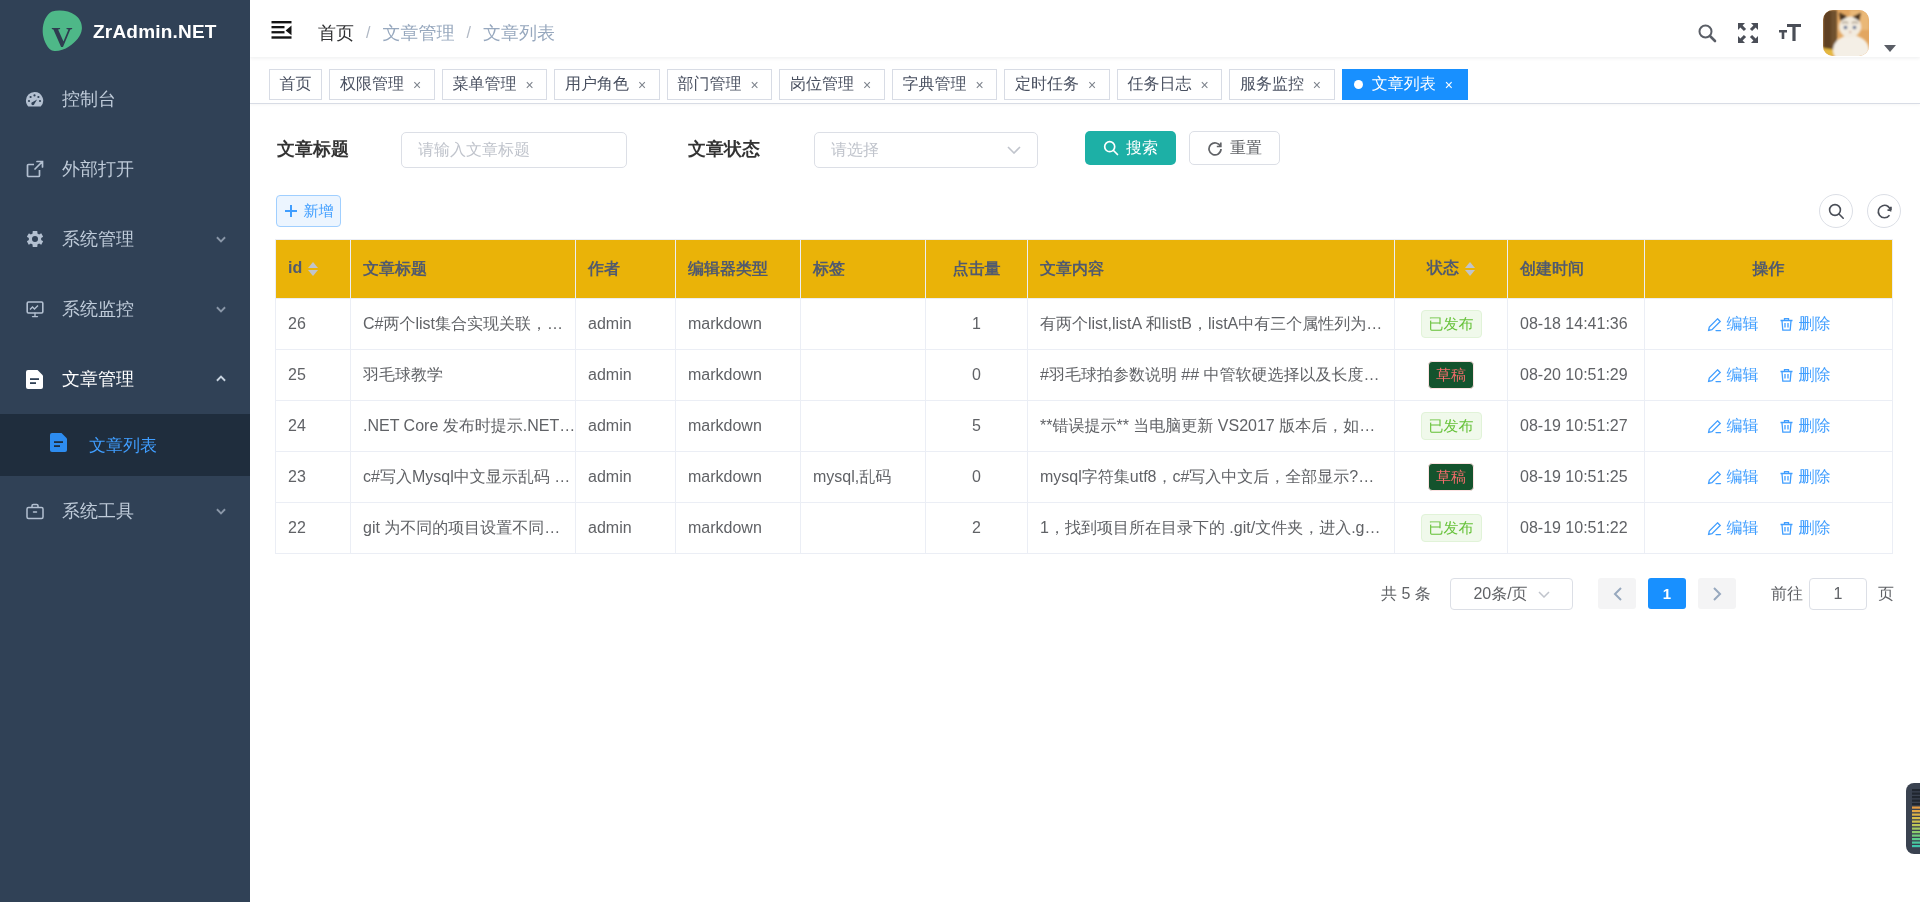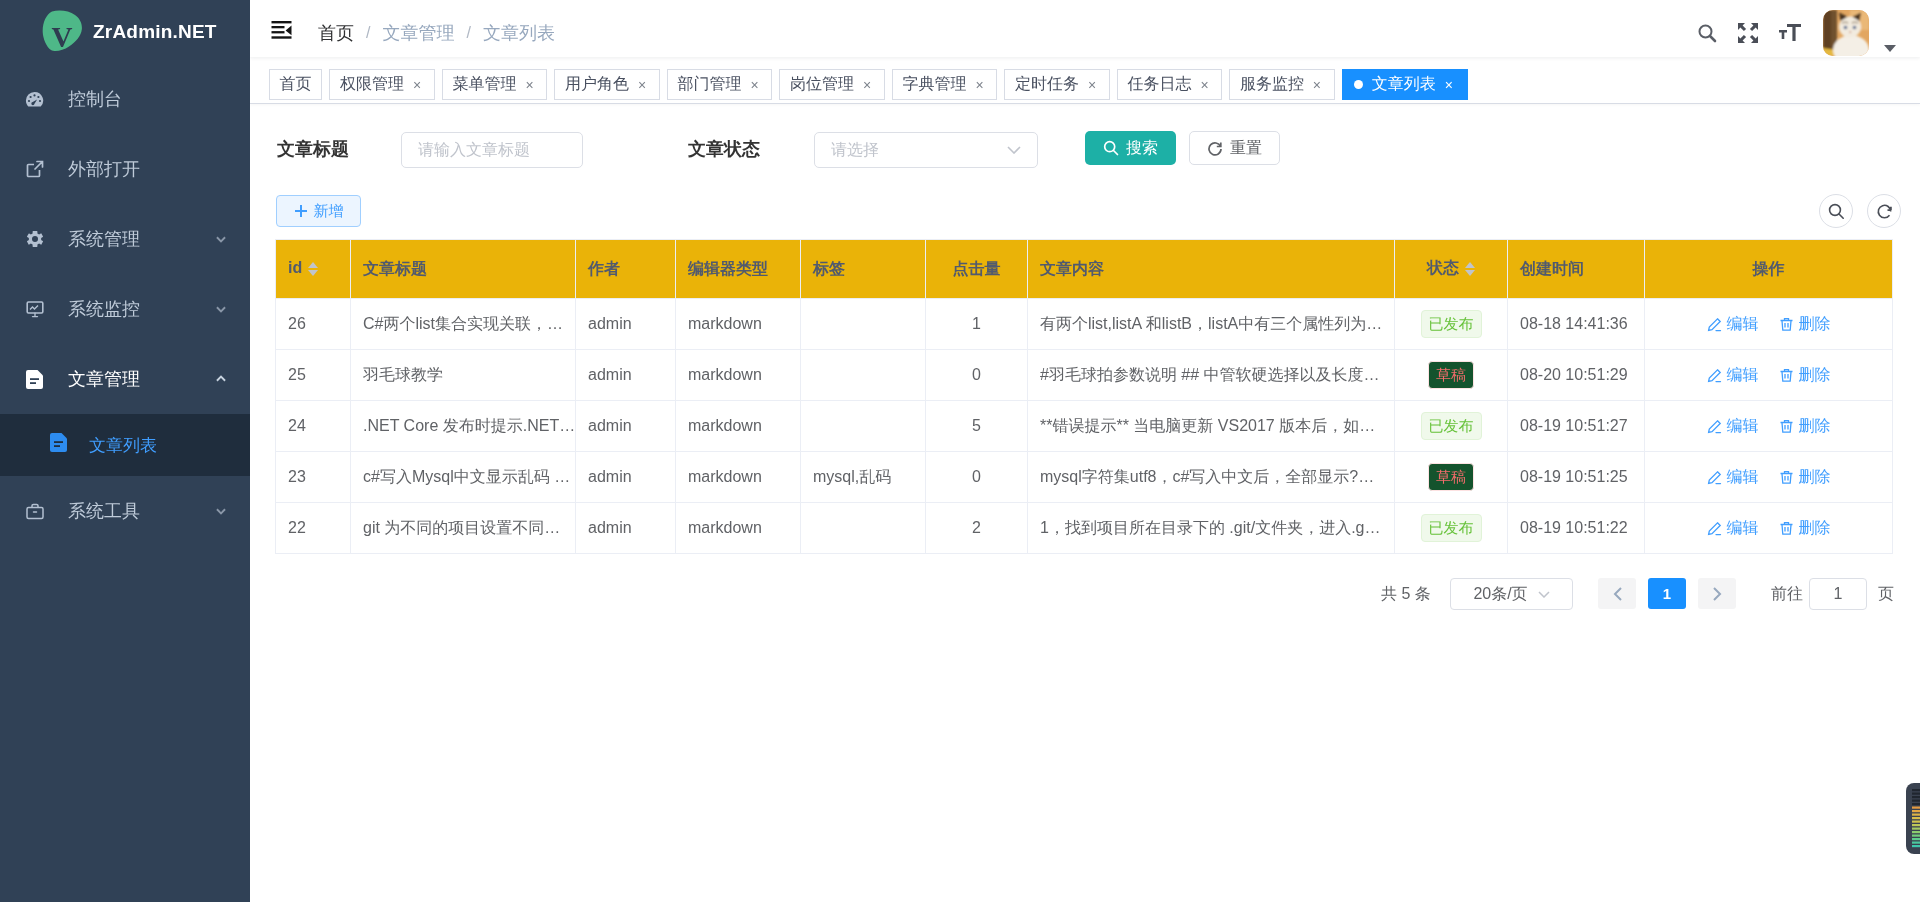--- a/index.html
+++ b/index.html
@@ -6,21 +6,21 @@
 * { margin:0; padding:0; box-sizing:border-box; }
 html,body { width:1920px; height:902px; overflow:hidden; background:#fff;
   font-family:"Liberation Sans", sans-serif; }
 
 .sidebar { position:fixed; left:0; top:0; width:250px; height:902px; background:#304156; z-index:5; }
 .logo { height:64px; display:flex; align-items:center; padding-left:42px; } .logo svg{flex:0 0 41px;}
 .logo svg { width:44px; height:46px; }
 .logo-text { color:#fff; font-size:19px; font-weight:bold; margin-left:10px; letter-spacing:0.2px; }
 .mi { position:relative; height:70px; display:flex; align-items:center; padding-left:25px; color:#bfcbd9; font-size:18px; cursor:default; }
 .mi .ic { width:19px; height:19px; flex:0 0 19px; display:flex; align-items:center; justify-content:center; }
-.mi .tx { margin-left:24px; }
+.mi .tx { margin-left:18px; }
 .mi .chev { position:absolute; right:22px; top:50%; margin-top:-7px; width:14px; height:14px; }
 .mi.active { color:#fff; }
 .sub { height:62px; background:#1f2d3d; display:flex; align-items:center; padding-left:50px; color:#409eff; font-size:17px; }
 .sub .tx { margin-left:22px; }
 
 .main { position:absolute; left:250px; top:0; width:1670px; height:902px; background:#fff; }
 
 .navbar { position:absolute; left:0; top:0; width:100%; height:57px; background:#fff; box-shadow:0 1px 4px rgba(0,21,41,.08); z-index:3; }
 .hamb { position:absolute; left:21px; top:21px; }
 .crumbs { position:absolute; left:68px; top:4px; height:57px; display:flex; align-items:center; font-size:18px; }
@@ -38,21 +38,21 @@
 .tag.on { background:#1890ff; border-color:#1890ff; color:#fff; padding:0 11px; }
 .tag.on .dot { width:9px; height:9px; border-radius:50%; background:#fff; margin-right:9px; }
 .tag.on .x { color:#fff; }
 
 .flabel { position:absolute; font-size:18px; font-weight:bold; color:#333; top:137px; }
 .inp { position:absolute; top:132px; height:36px; border:1px solid #dcdfe6; border-radius:5px; background:#fff; display:flex; align-items:center; padding:0 16px; font-size:16px; color:#c0c4cc; }
 .btn { position:absolute; top:131px; height:34px; border-radius:5px; display:flex; align-items:center; justify-content:center; font-size:16px; }
 .btn-search { left:835px; width:91px; background:#1db0a6; color:#fff; }
 .btn-reset { left:939px; width:91px; background:#fff; border:1px solid #dcdfe6; color:#606266; }
 .btn svg { margin-right:7px; }
-.btn-add { position:absolute; left:26px; top:195px; width:85px; height:32px; border-radius:4px; background:#ecf5ff; border:1px solid #a0cfff; color:#409eff; font-size:15px; display:flex; align-items:center; justify-content:center; }
+.btn-add { position:absolute; left:26px; top:195px; width:65px; height:32px; border-radius:4px; background:#ecf5ff; border:1px solid #a0cfff; color:#409eff; font-size:15px; display:flex; align-items:center; justify-content:center; }
 .cbtn { position:absolute; top:194px; width:34px; height:34px; border-radius:50%; border:1px solid #dcdfe6; background:#fff; display:flex; align-items:center; justify-content:center; color:#4a4e57; }
 
 table.grid { position:absolute; left:25px; top:239px; width:1618px; border-collapse:collapse; table-layout:fixed; font-size:16px; }
 table.grid th { height:59px; background:#eab308; color:#515a6e; font-weight:bold; border:1px solid #ebeef5; padding:0 12px; text-align:left; }
 table.grid td { height:51px; color:#606266; border:1px solid #ebeef5; padding:0 12px; background:#fff; white-space:nowrap; overflow:hidden; }
 table.grid th.c, table.grid td.c { text-align:center; }
 .sorts { display:inline-flex; flex-direction:column; vertical-align:middle; margin-left:6px; }
 .sorts i { width:0; height:0; border:5px solid transparent; }
 .sorts .up { border-bottom:6px solid #c0c4cc; margin-bottom:2px; }
 .sorts .dn { border-top:6px solid #c0c4cc; }
@@ -146,21 +146,21 @@
       <span class="tag">岗位管理<span class="x">×</span></span>
       <span class="tag">字典管理<span class="x">×</span></span>
       <span class="tag">定时任务<span class="x">×</span></span>
       <span class="tag">任务日志<span class="x">×</span></span>
       <span class="tag">服务监控<span class="x">×</span></span>
       <span class="tag on"><span class="dot"></span>文章列表<span class="x">×</span></span>
     </div>
   </div>
 
   <div class="flabel" style="left:27px;">文章标题</div>
-  <div class="inp" style="left:151px; width:182px;">请输入文章标题</div>
+  <div class="inp" style="left:151px; width:226px;">请输入文章标题</div>
   <div class="flabel" style="left:438px;">文章状态</div>
   <div class="inp" style="left:564px; width:224px; justify-content:space-between;">
       <span>请选择</span>
       <svg width="14" height="8" viewBox="0 0 14 8" fill="none" stroke="#c0c4cc" stroke-width="1.6">
         <path d="M1 1l6 6 6-6"></path>
       </svg>
     </div>
   <div class="btn btn-search"><svg width="16" height="16" viewBox="0 0 16 16" fill="none" stroke="#fff" stroke-width="1.7">
         <circle cx="6.7" cy="6.7" r="5"></circle>
         <path d="M10.5 10.5l4 4" stroke-linecap="round"></path>

